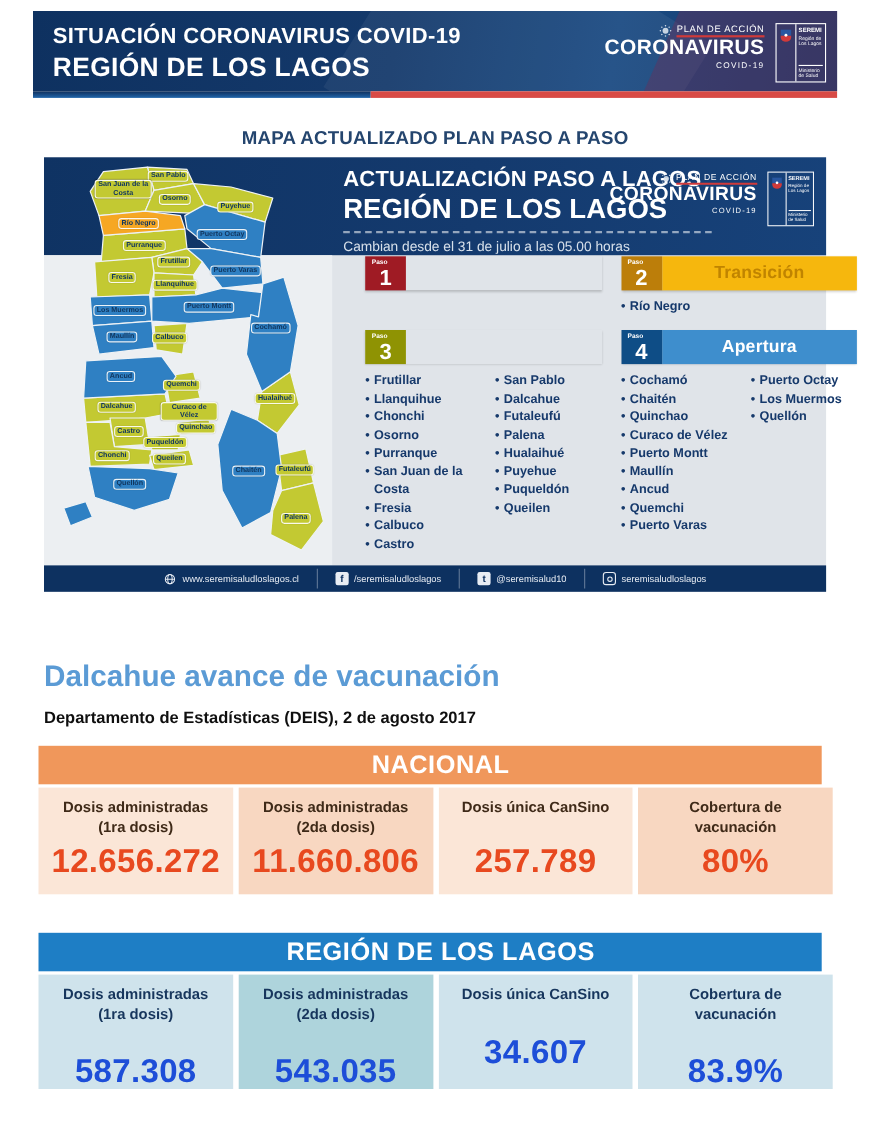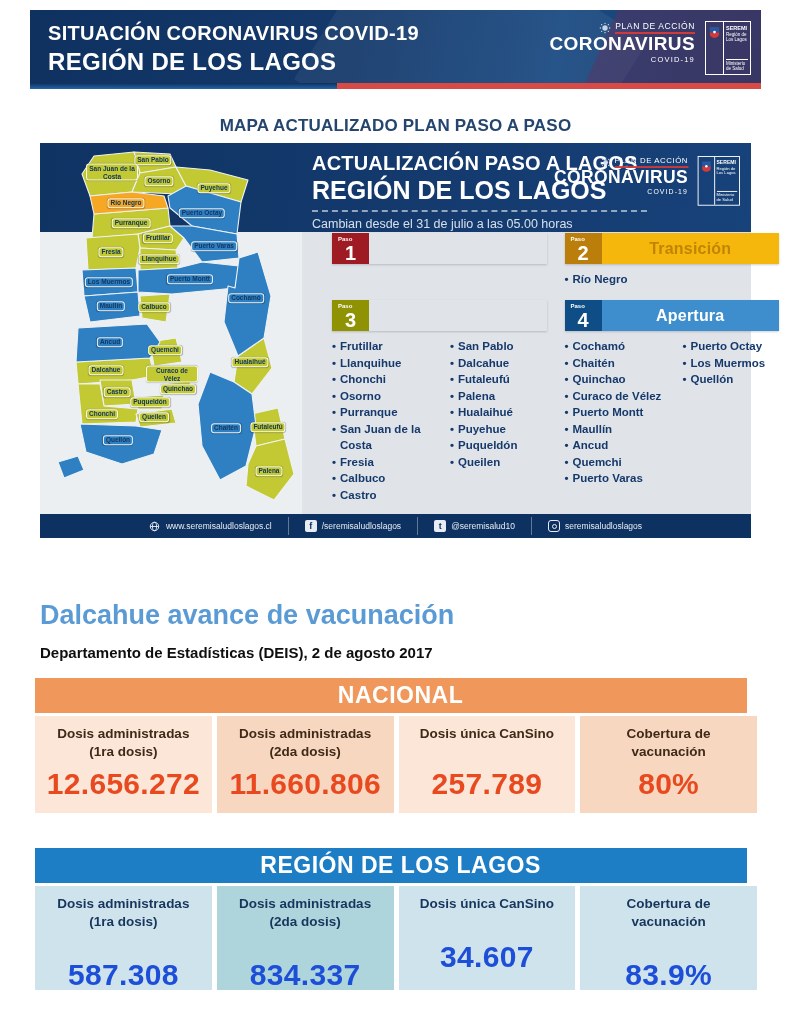--- a/index.html
+++ b/index.html
@@ -525,21 +525,21 @@
 
   <section class="vx vx2">
     <div class="vx-head">REGIÓN DE LOS LAGOS</div>
     <div class="vx-cells">
       <div class="vx-cell sc">
         <div class="vx-h">Dosis administradas (1ra dosis)</div>
         <div class="vx-v">587.308</div>
       </div>
       <div class="vx-cell sd">
         <div class="vx-h">Dosis administradas (2da dosis)</div>
-        <div class="vx-v">834.337</div>
+        <div class="vx-v">543.035</div>
       </div>
       <div class="vx-cell sc">
         <div class="vx-h">Dosis única CanSino</div>
         <div class="vx-v">34.607</div>
       </div>
       <div class="vx-cell sc">
         <div class="vx-h">Cobertura de vacunación</div>
         <div class="vx-v">83.9%</div>
       </div>
     </div>

